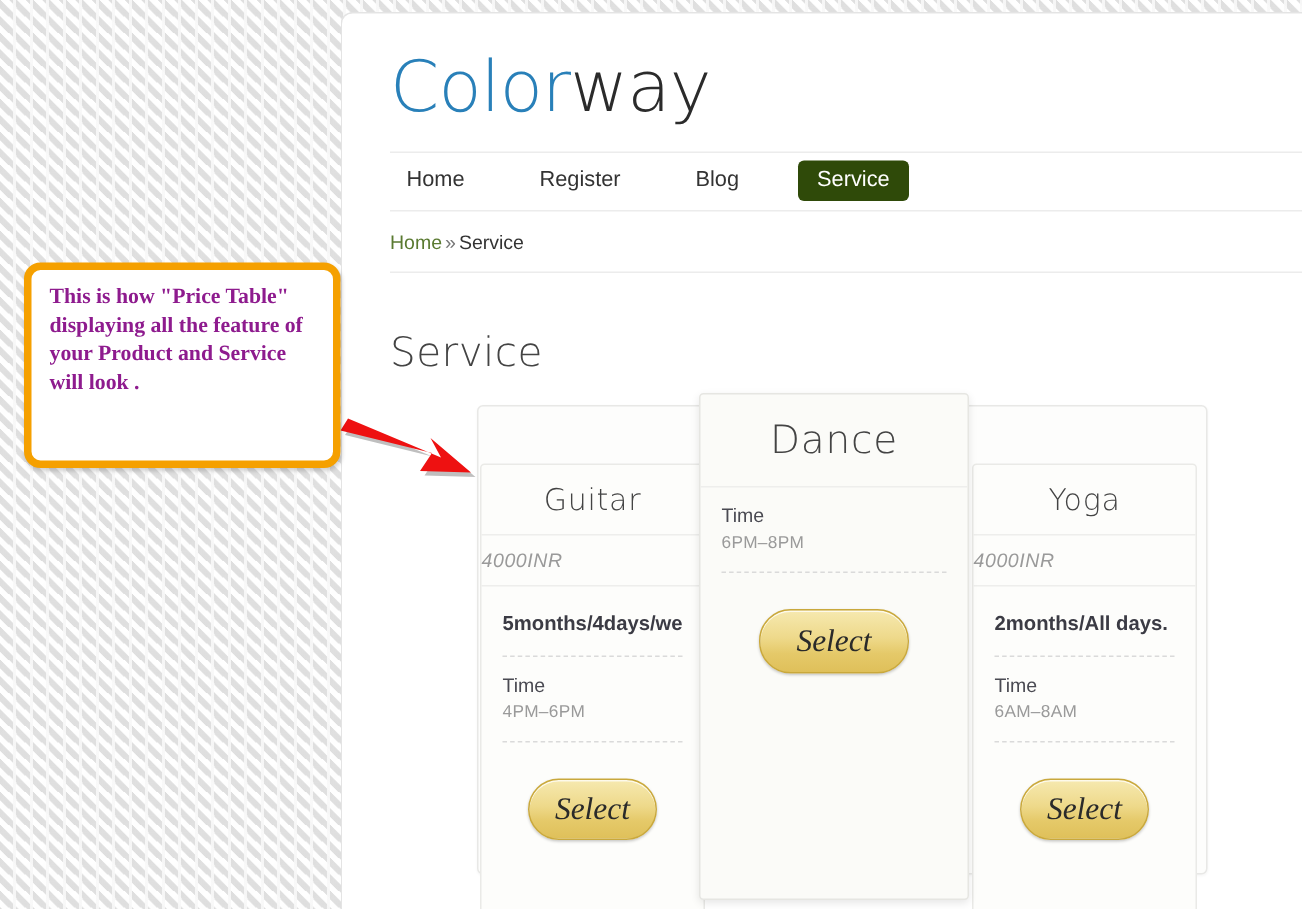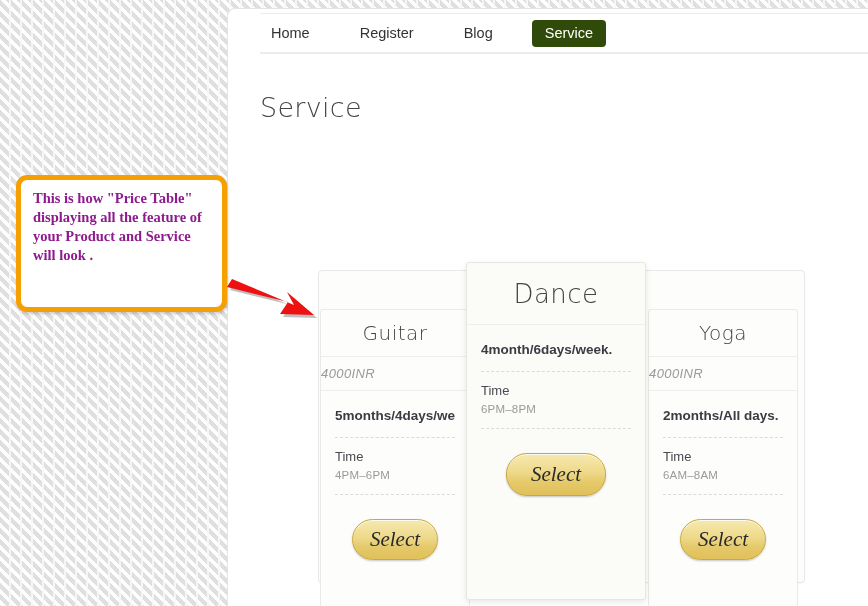--- a/index.html
+++ b/index.html
@@ -277,28 +277,34 @@
   }
 </style>
 </head>
 <body>
 
 <div id="desktop-bg"></div>
 
 <div id="site-page">
   <div id="site-inner">
 
+    <div class="logo">
+      <span class="part-a">Color</span><span class="part-b">way</span>
+    </div>
 
     <div id="nav-wrap">
       <a class="nav-item" href="#">Home</a>
       <a class="nav-item" href="#">Register</a>
       <a class="nav-item" href="#">Blog</a>
       <a class="nav-item active" href="#">Service</a>
     </div>
 
+    <div id="breadcrumb">
+      <span class="crumb-link">Home</span><span class="crumb-sep">»</span><span class="crumb-current">Service</span>
+    </div>
     <div id="breadcrumb-rule"></div>
 
     <h1 id="page-title">Service</h1>
   </div>
 </div>
 
 <div id="pricing-outer"></div>
 
 <div class="price-card normal card-guitar">
   <div class="card-title">Guitar</div>
@@ -311,21 +317,20 @@
     </div>
     <div class="select-btn-wrap">
       <div class="select-btn">Select</div>
     </div>
   </div>
 </div>
 
 <div class="price-card featured card-dance">
   <div class="card-title">Dance</div>
   <div class="card-body">
-    <div class="feature-main">4month/6days/week.</div>
     <div class="feature-row">
       <div class="feature-label">Time</div>
       <div class="feature-value">6PM–8PM</div>
     </div>
     <div class="select-btn-wrap">
       <div class="select-btn">Select</div>
     </div>
   </div>
 </div>
 

